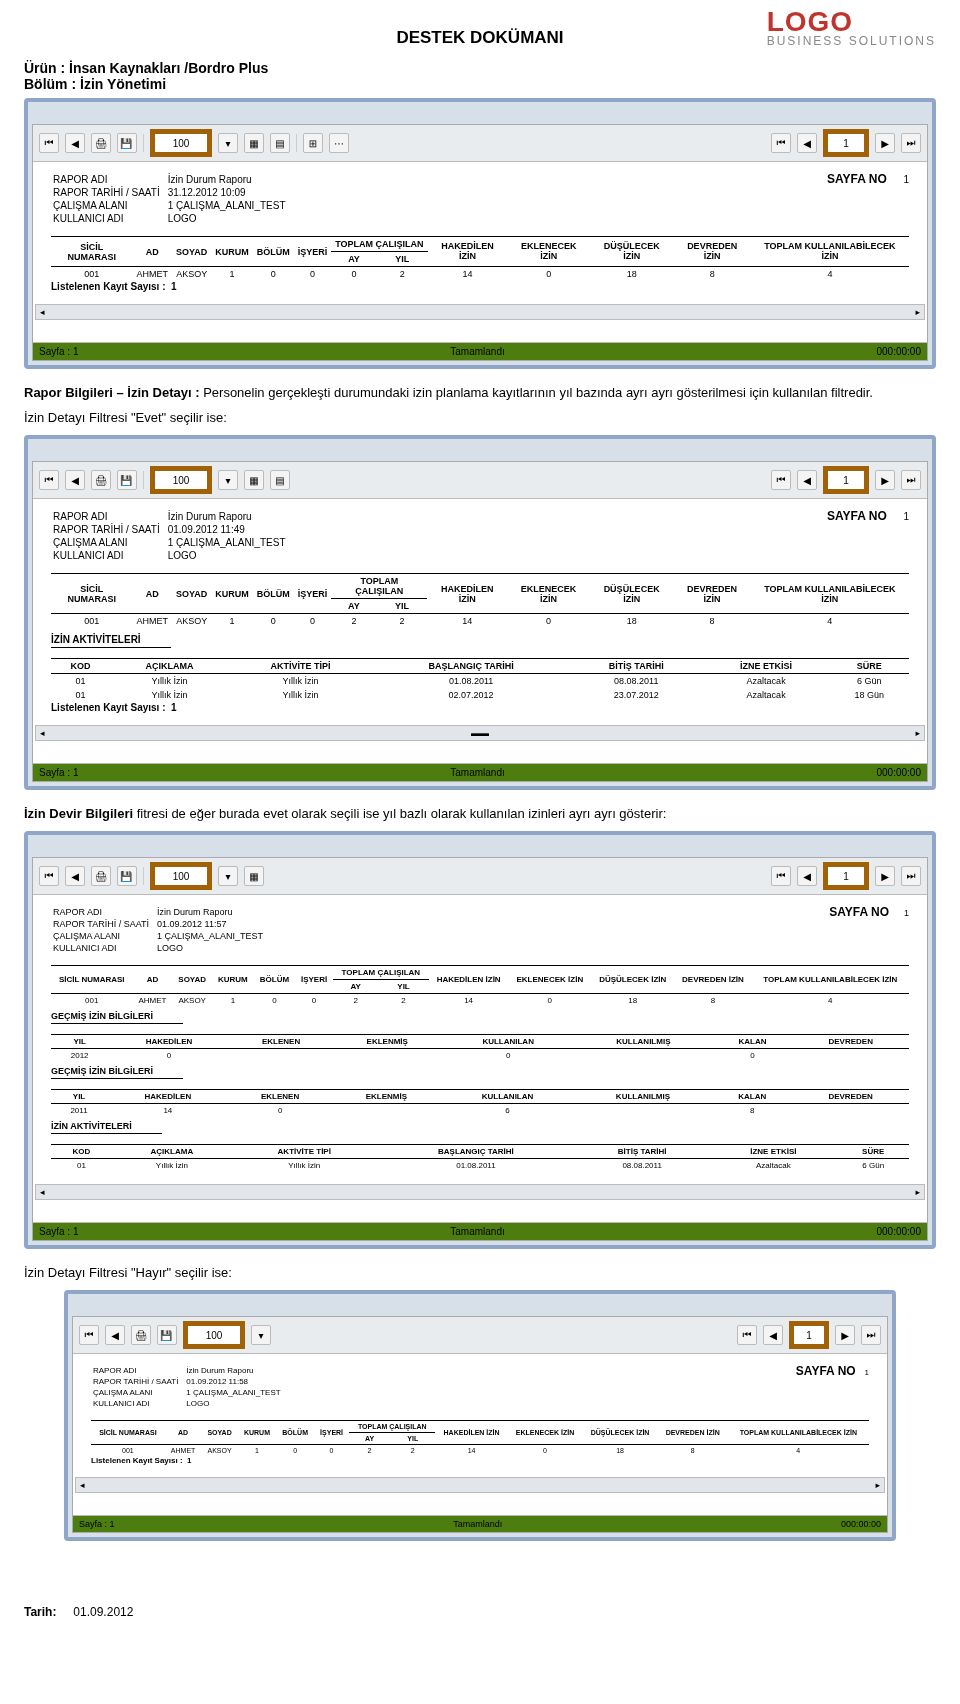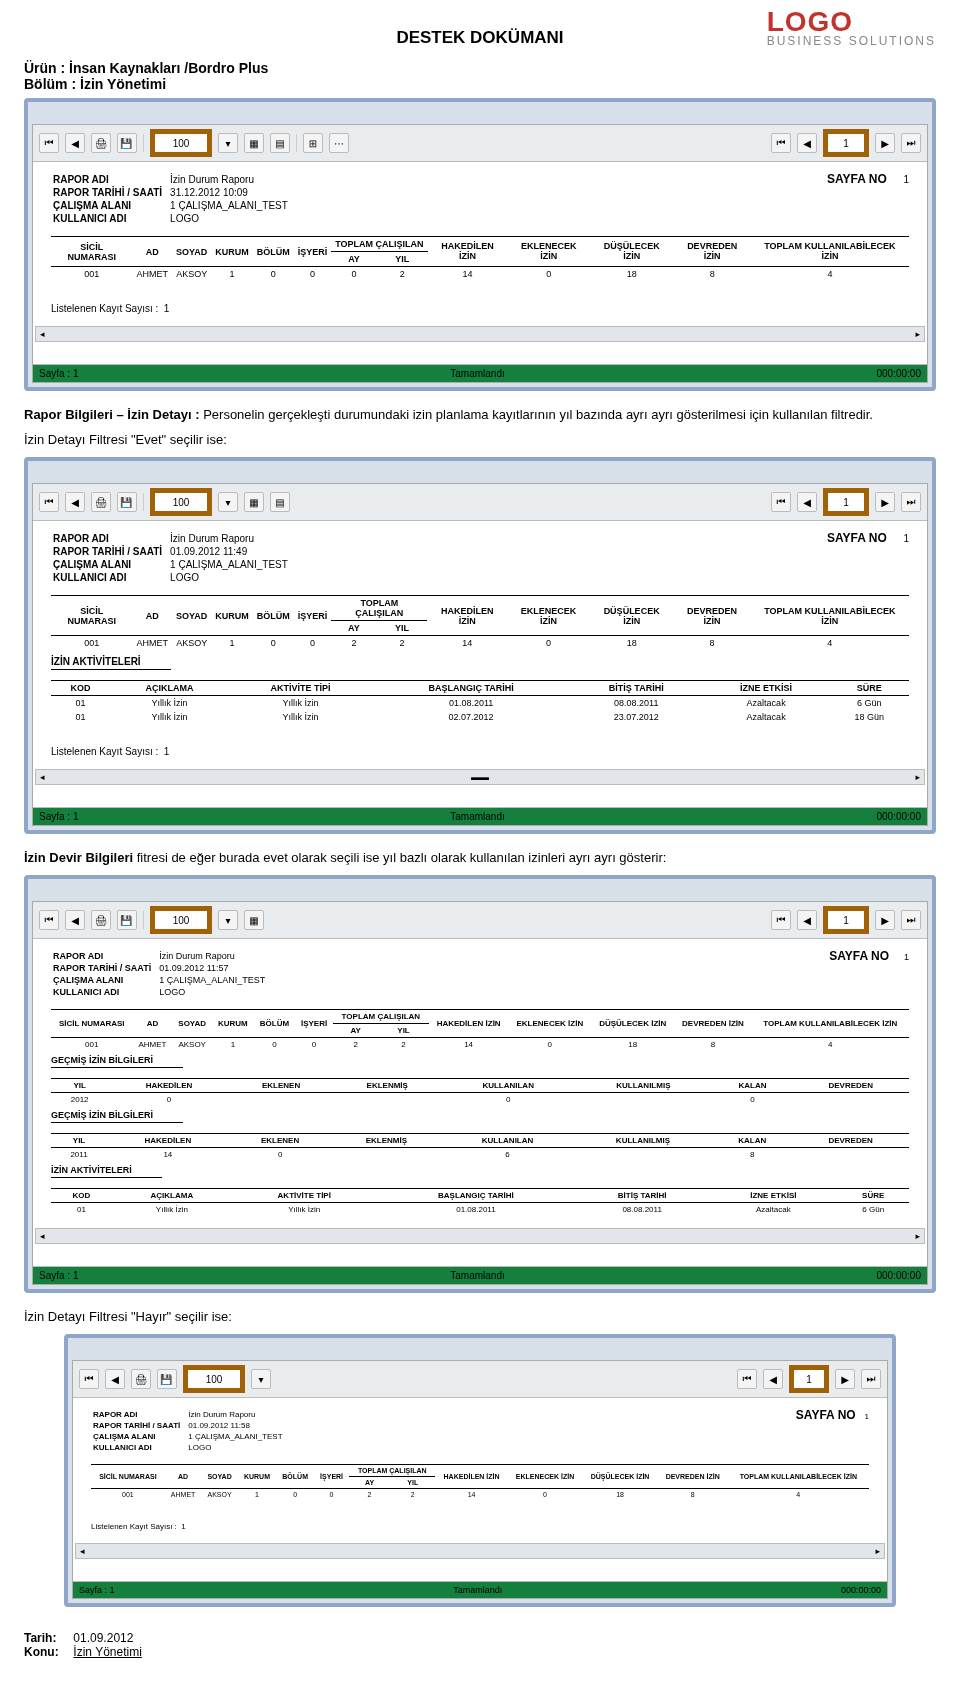--- a/index.html
+++ b/index.html
@@ -13,35 +13,35 @@
   .bodytext { font-size:13px; margin:10px 0; }
   .img { border:4px solid #8fa6c8; border-radius:4px; background:#d7dfe8; margin:6px 0 16px 0; }
   .img-body { background:#fff; margin:22px 4px 4px 4px; border:1px solid #aaa; }
   .toolbar { background:#e9ecef; border-bottom:1px solid #bbb; padding:4px 6px; display:flex; align-items:center; gap:6px; font-size:10px; }
   .tb-btn { width:18px; height:18px; background:#f4f4f4; border:1px solid #bbb; border-radius:2px; display:inline-flex; align-items:center; justify-content:center; font-size:10px; }
   .tb-sep { width:1px; height:18px; background:#ccc; }
   .tb-combo { width:52px; height:18px; border:5px solid #a16207; background:#fff; display:inline-flex; align-items:center; justify-content:center; font-size:10px; }
   .report { padding:10px 18px; font-size:10px; }
   .hdr-grid { display:flex; justify-content:space-between; }
   .hdr-left td { padding:0 6px 0 0; }
-  .hdr-left .k { font-weight:bold; }
+  .hdr-left .k { font-weight:normal; }
   .sayfa { font-weight:bold; font-size:12px; }
   .tbl { width:100%; border-collapse:collapse; font-size:9px; margin-top:10px; }
   .tbl th { border-top:1px solid #000; border-bottom:1px solid #000; text-align:center; font-weight:bold; padding:2px 4px; }
   .tbl td { text-align:center; padding:2px 4px; }
   .subhdr { font-weight:bold; border-bottom:1px solid #000; display:inline-block; padding:0 30px 2px 0; }
-  .stat { background:#15803d; border-top:1px solid #bbb; font-size:10px; padding:3px 6px; display:flex; justify-content:space-between;margin-top:22px; }
+  .stat { background:#4d7c0f; border-top:1px solid #bbb; font-size:10px; padding:3px 6px; display:flex; justify-content:space-between;margin-top:22px; }
   .scrollb { height:14px; background:#e2e6ea; border:1px solid #bbb; margin:2px; display:flex; justify-content:space-between; align-items:center; font-size:9px; padding:0 4px;}
   .tright { text-align:right; }
   .nowrap { white-space:nowrap; }
   .cred { margin-top:24px; font-size:12px; }
-  .cred b { display:inline-block; width:46px; }
+  .cred b { display:inline-block; width:46px;margin-top:40px; }
   .pagenum { text-align:center; font-size:13px; margin-top:20px; }
   .twoline { display:flex; flex-direction:column; align-items:center; line-height:1.05; }
-  .listed { font-weight:normal; font-size:10px; margin-top:22px; }
+  .listed { font-weight:bold; font-size:10px; margin-top:0; }
 </style>
 </head>
 <body>
 
 <div class="page">
   <div class="logo">
     <div class="logo-t">LOGO</div>
     <div class="logo-sub">BUSINESS SOLUTIONS</div>
   </div>
   <div class="header-center">DESTEK DOKÜMANI</div>
@@ -559,15 +559,14 @@
       <div class="stat" style="font-size:9px">
           <span>Sayfa : 1</span>
           <span>Tamamlandı</span>
           <span>000:00:00</span>
         </div>
     </div>
   </div>
 
   <div class="cred">
     <div><b>Tarih:</b> <span>01.09.2012</span></div>
-    <div><b>Konu:</b> <span style="text-decoration:underline">İzin Yönetimi</span></div>
   </div>
 </div>
 
 </body></html>

